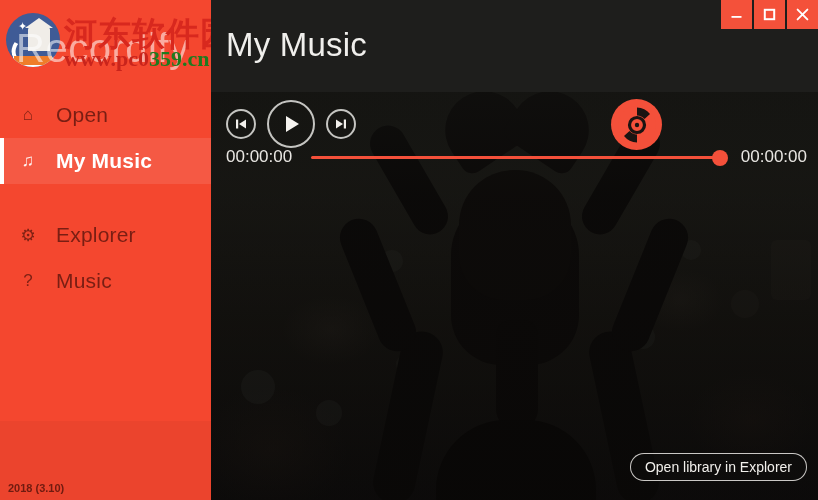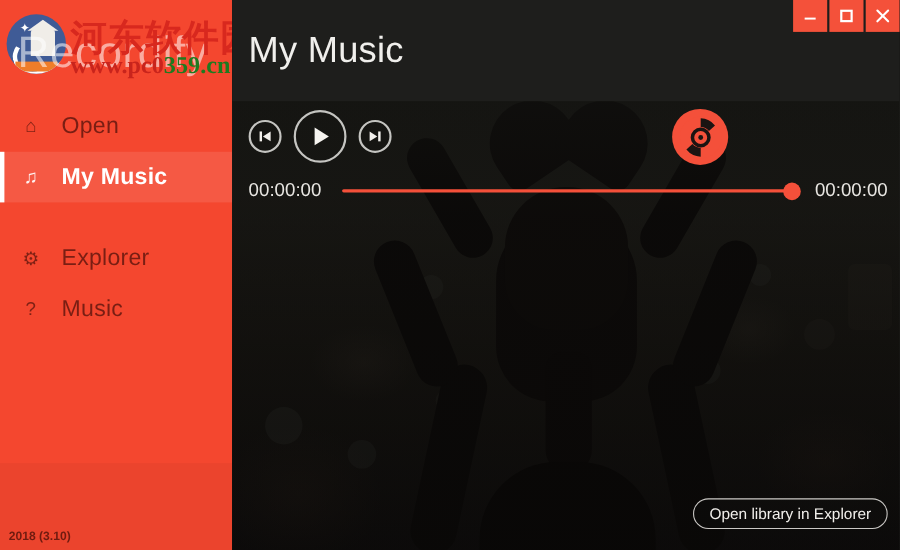--- a/index.html
+++ b/index.html
@@ -353,21 +353,21 @@
     background: #f4503a;
     display: flex;
     align-items: center;
     justify-content: center;
     cursor: pointer;
   }
 
   
   .seek-row {
     position: absolute;
-    left: 0; top: 160px;
+    left: 0; top: 144px;
     width: 607px; height: 26px;
   }
   .time {
     position: absolute;
     top: 0;
     font-size: 17px;
     color: #e8e6e2;
     line-height: 26px;
     font-family: "Liberation Sans", sans-serif;
   }

